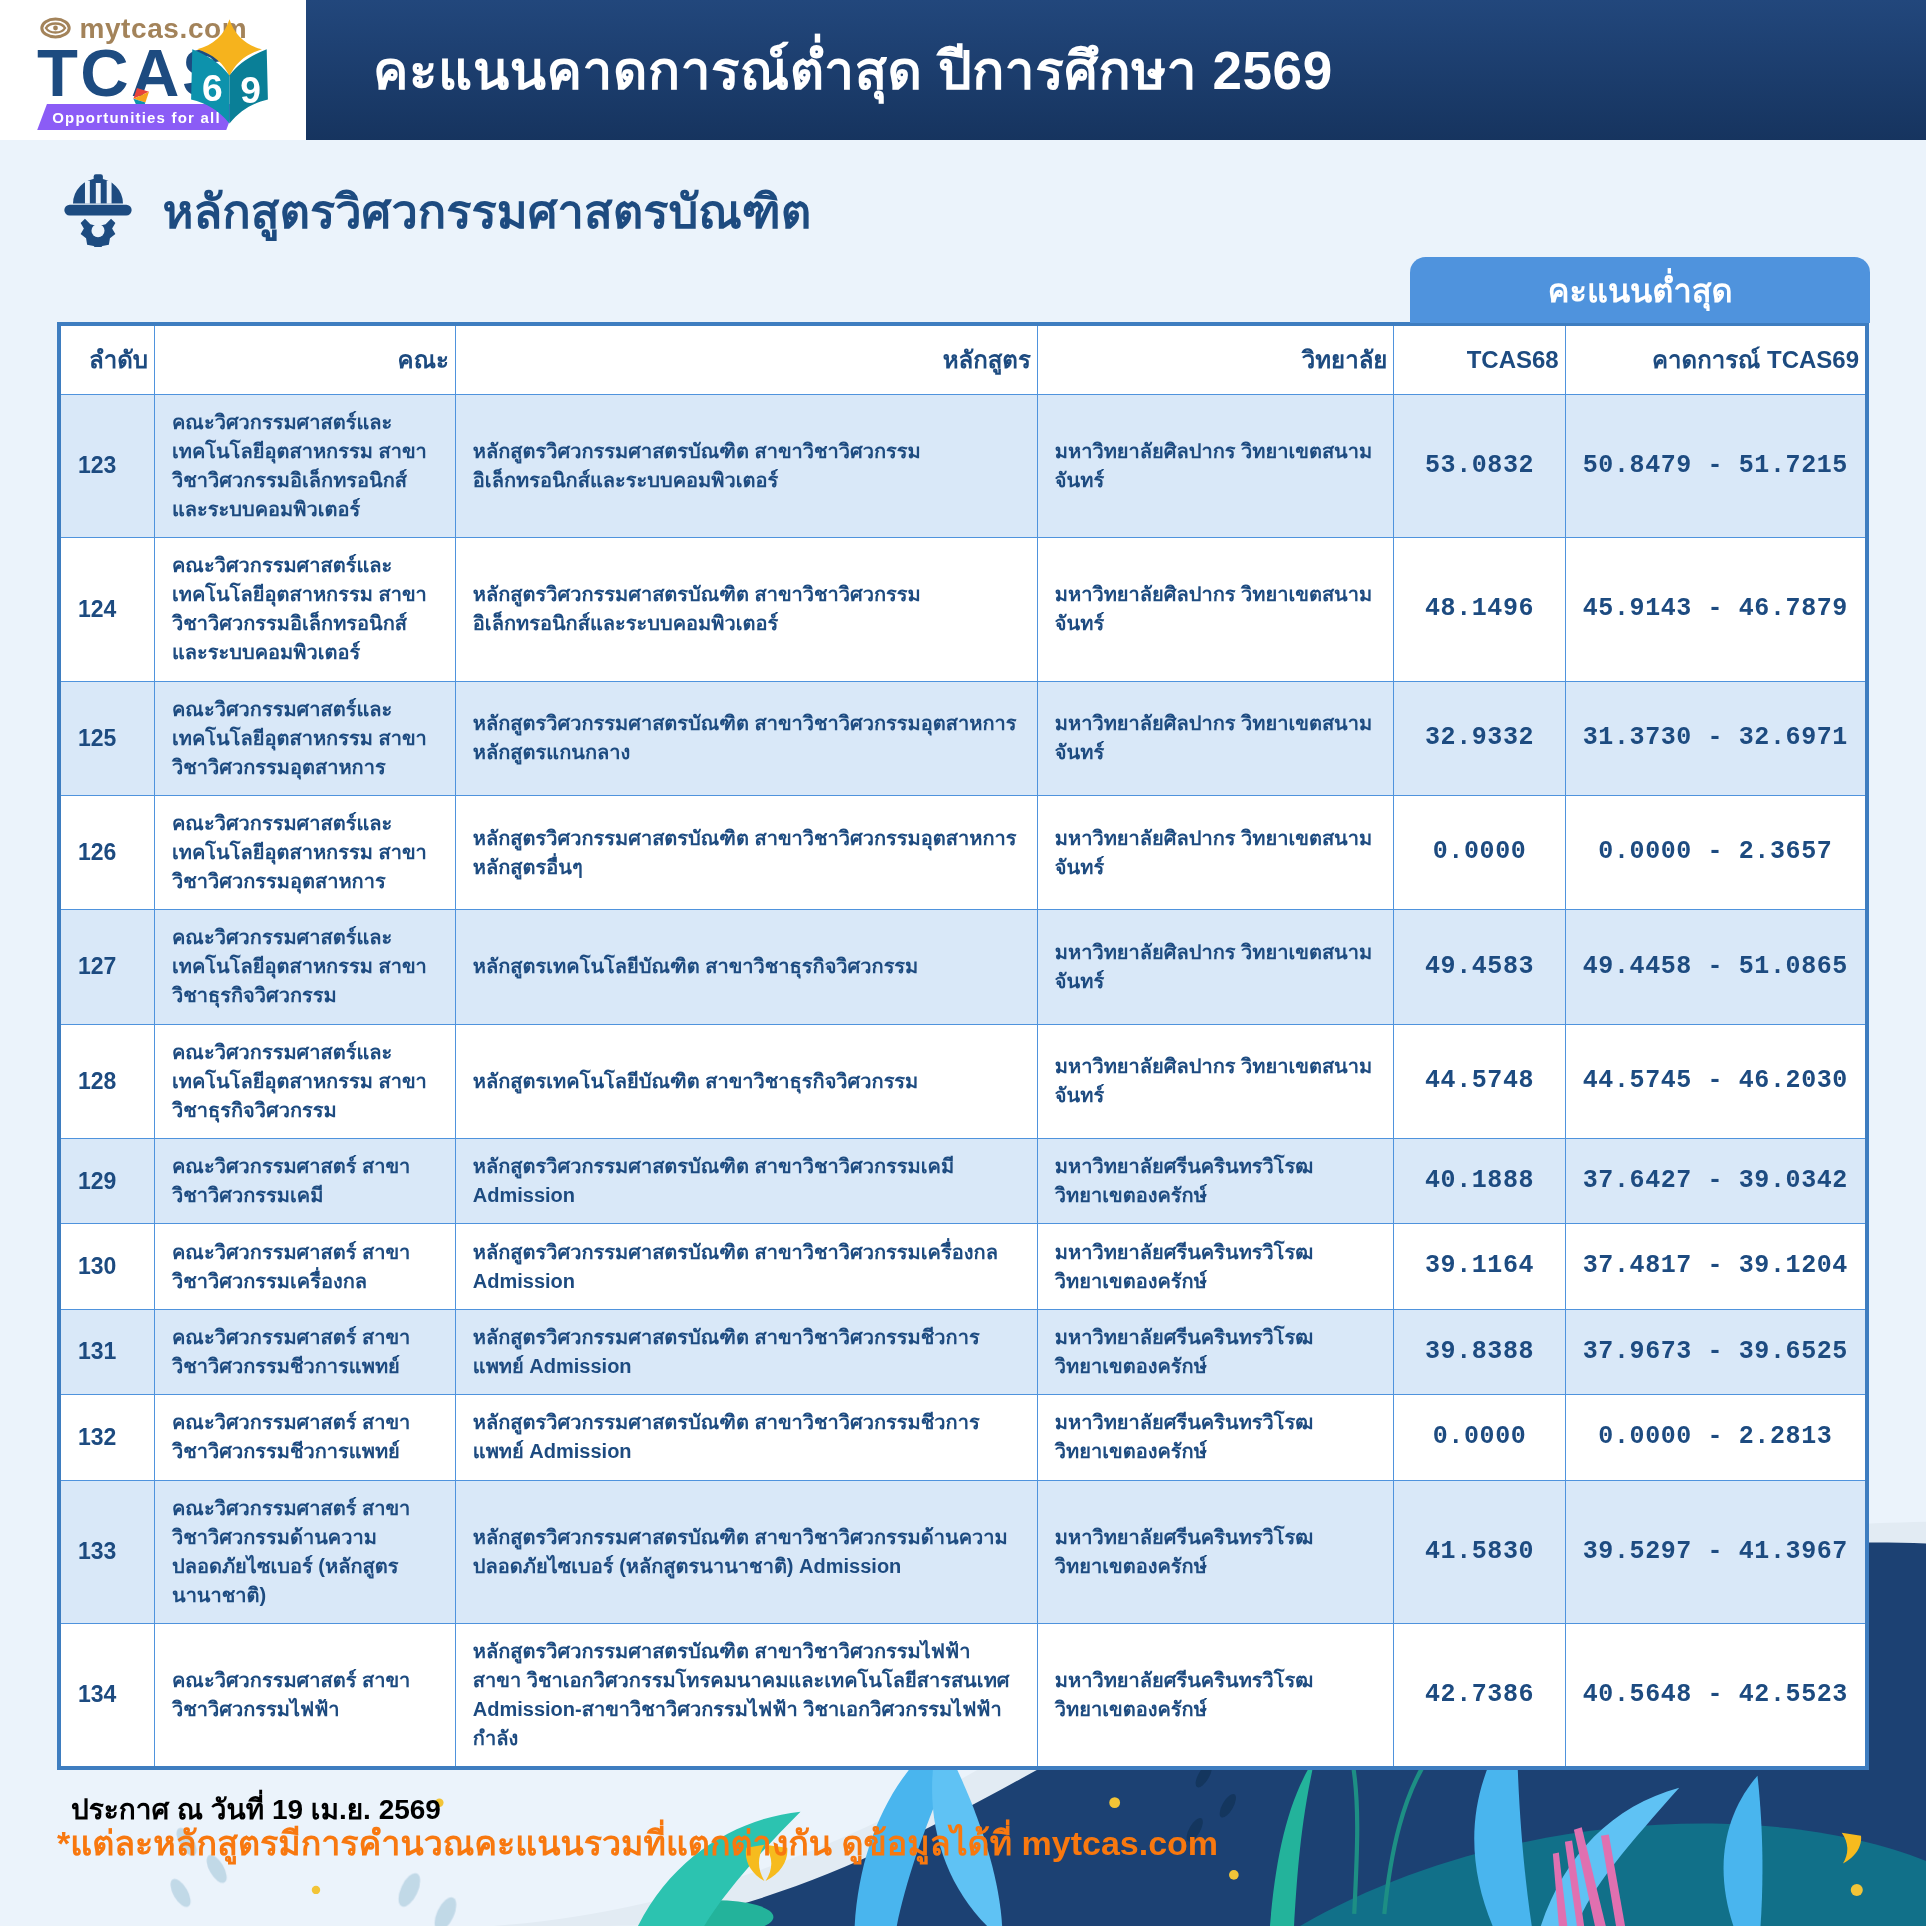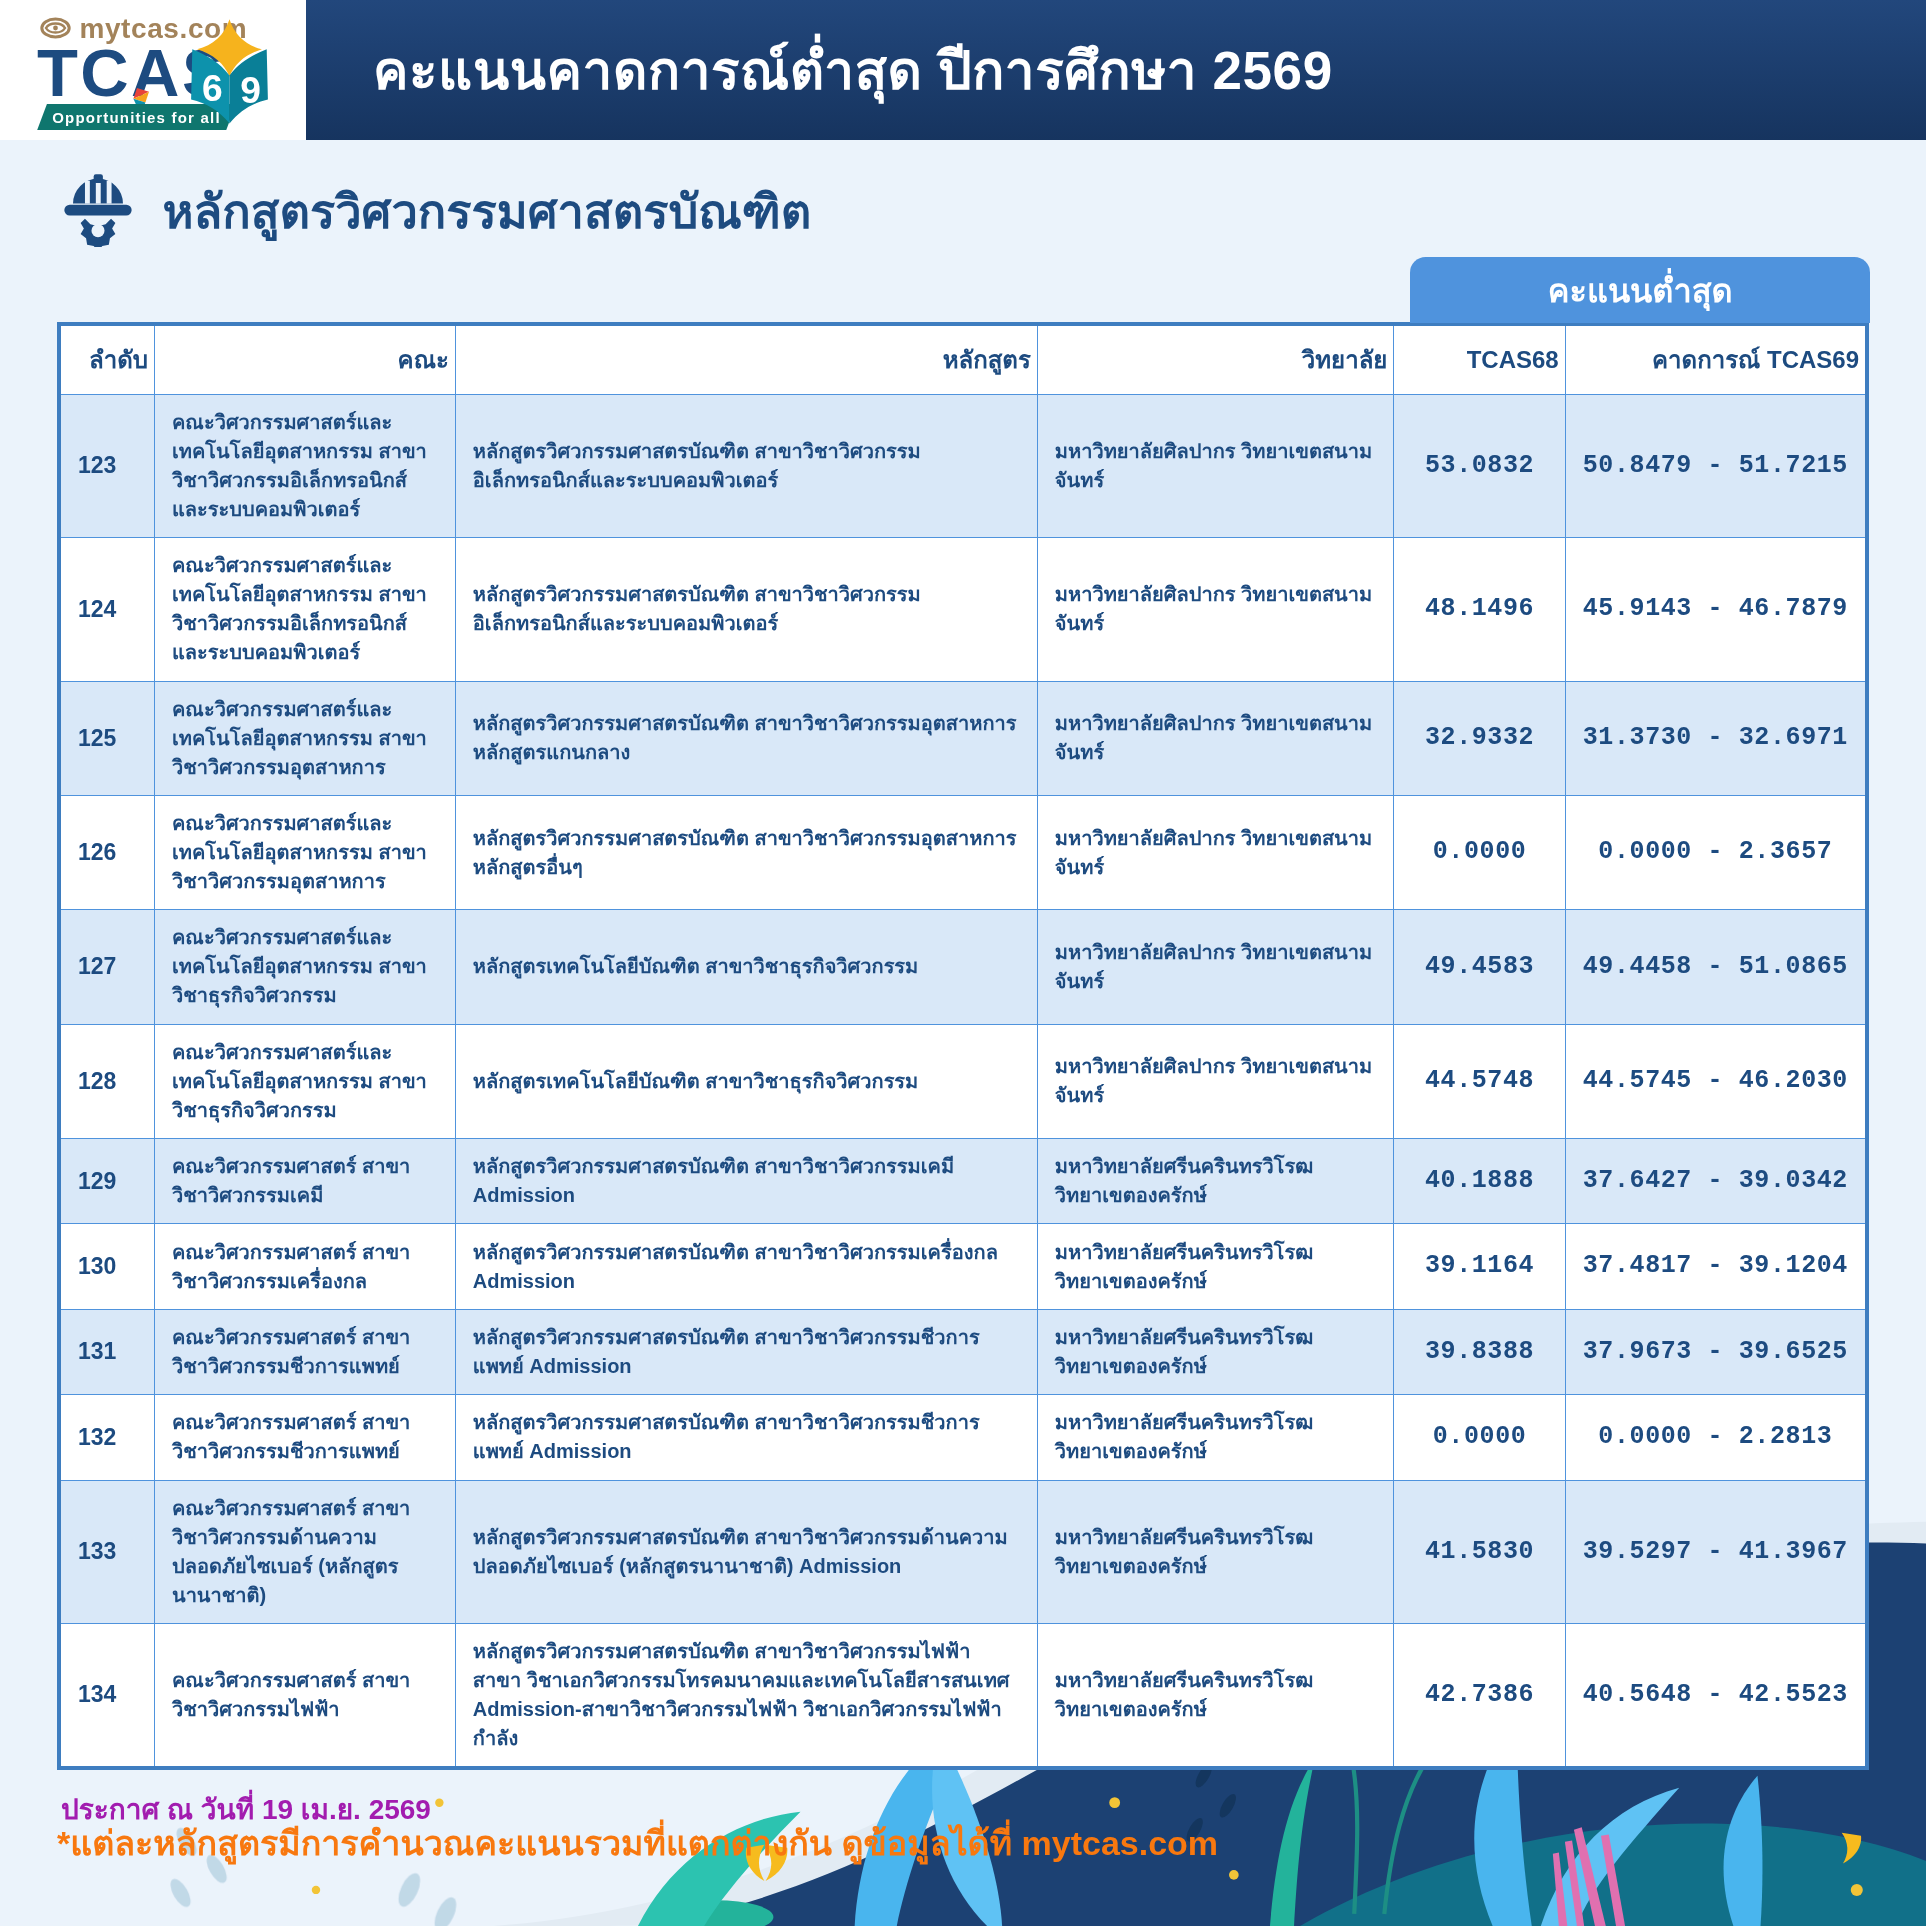--- a/index.html
+++ b/index.html
@@ -9,21 +9,21 @@
     font-family:"Liberation Sans","DejaVu Sans",sans-serif;
     color:#1d4b80;
   }
   
   .top{display:flex;height:140px;position:relative;z-index:5;}
   .logo-block{width:306px;background:#ffffff;position:relative;flex:0 0 auto;}
   .mytcas-row{position:absolute;top:13.2px;left:40px;display:flex;align-items:center;gap:8.4px;}
   .mytcas-row .site{color:#a3835a;font-weight:700;font-size:28px;letter-spacing:0.6px;}
   .tcas-word{position:absolute;top:39px;left:37px;font-size:67px;font-weight:800;color:#1d4b80;letter-spacing:2.4px;line-height:1;}
   .tcas-accent{position:absolute;top:88px;left:125px;}
-  .banner{position:absolute;bottom:9.6px;left:37px;width:199px;height:26.5px;background:#0f766e;
+  .banner{position:absolute;bottom:9.6px;left:37px;width:199px;height:26.5px;background:#8b5cf6;
           clip-path:polygon(5% 0,100% 0,95% 100%,0 100%);
           display:flex;align-items:center;justify-content:center;}
   .banner span{color:#ffffff;font-size:15px;font-weight:700;letter-spacing:1.2px;}
   .book69{position:absolute;right:26.5px;top:18px;}
   .title-bar{flex:1;background:linear-gradient(180deg,#22477c 0%,#16345f 100%);
              display:flex;align-items:center;padding-left:67px;}
   .title-bar h1{margin:0;color:#ffffff;font-size:53px;font-weight:800;letter-spacing:0.6px;}
   
   .section-row{display:flex;align-items:flex-end;gap:26.5px;margin:31px 0 0 60px;position:relative;z-index:4;}
   .section-row h2{margin:0;font-size:47px;font-weight:800;color:#1d4b80;}
@@ -34,21 +34,21 @@
   .badge span{color:#ffffff;font-size:32.5px;font-weight:700;}
   table{width:100%;border-collapse:collapse;background:#ffffff;border:4.2px solid #3e7dc0;}
   th,td{border:1.8px solid #4f93dd;vertical-align:middle;}
   th{font-size:24px;font-weight:700;color:#1d4b80;padding:14.4px 6px;background:#ffffff;text-align:right;}
   td{font-size:20px;line-height:1.45;padding:13.2px 17px;font-weight:600;color:#1d4b80;text-align:left;}
   td.col-no{text-align:left;font-weight:700;font-size:23px;}
   td.col-score{text-align:center;font-weight:700;font-size:25px;letter-spacing:0.6px;white-space:nowrap;font-family:Liberation Mono, monospace;}
   tbody tr:nth-child(odd){background:#d9e8f8;}
   
   .footnote{margin:46px 0 0 57px;color:#f8780f;font-size:34px;font-weight:800;position:relative;z-index:4;}
-  .footer-date{position:absolute;left:61px;bottom:95px;color:#a21caf;font-size:28px;font-weight:700;z-index:4;}
+  .footer-date{position:absolute;left:71px;bottom:95px;color:#000000;font-size:28px;font-weight:700;z-index:4;}
   .deco{position:absolute;left:0;bottom:0;width:1926px;height:409px;z-index:1;pointer-events:none;}
 </style>
 </head>
 <body>
 
 <header class="top">
   <div class="logo-block">
     <div class="mytcas-row">
       <span>
         <svg width="31" height="24" viewBox="0 0 52 40">

